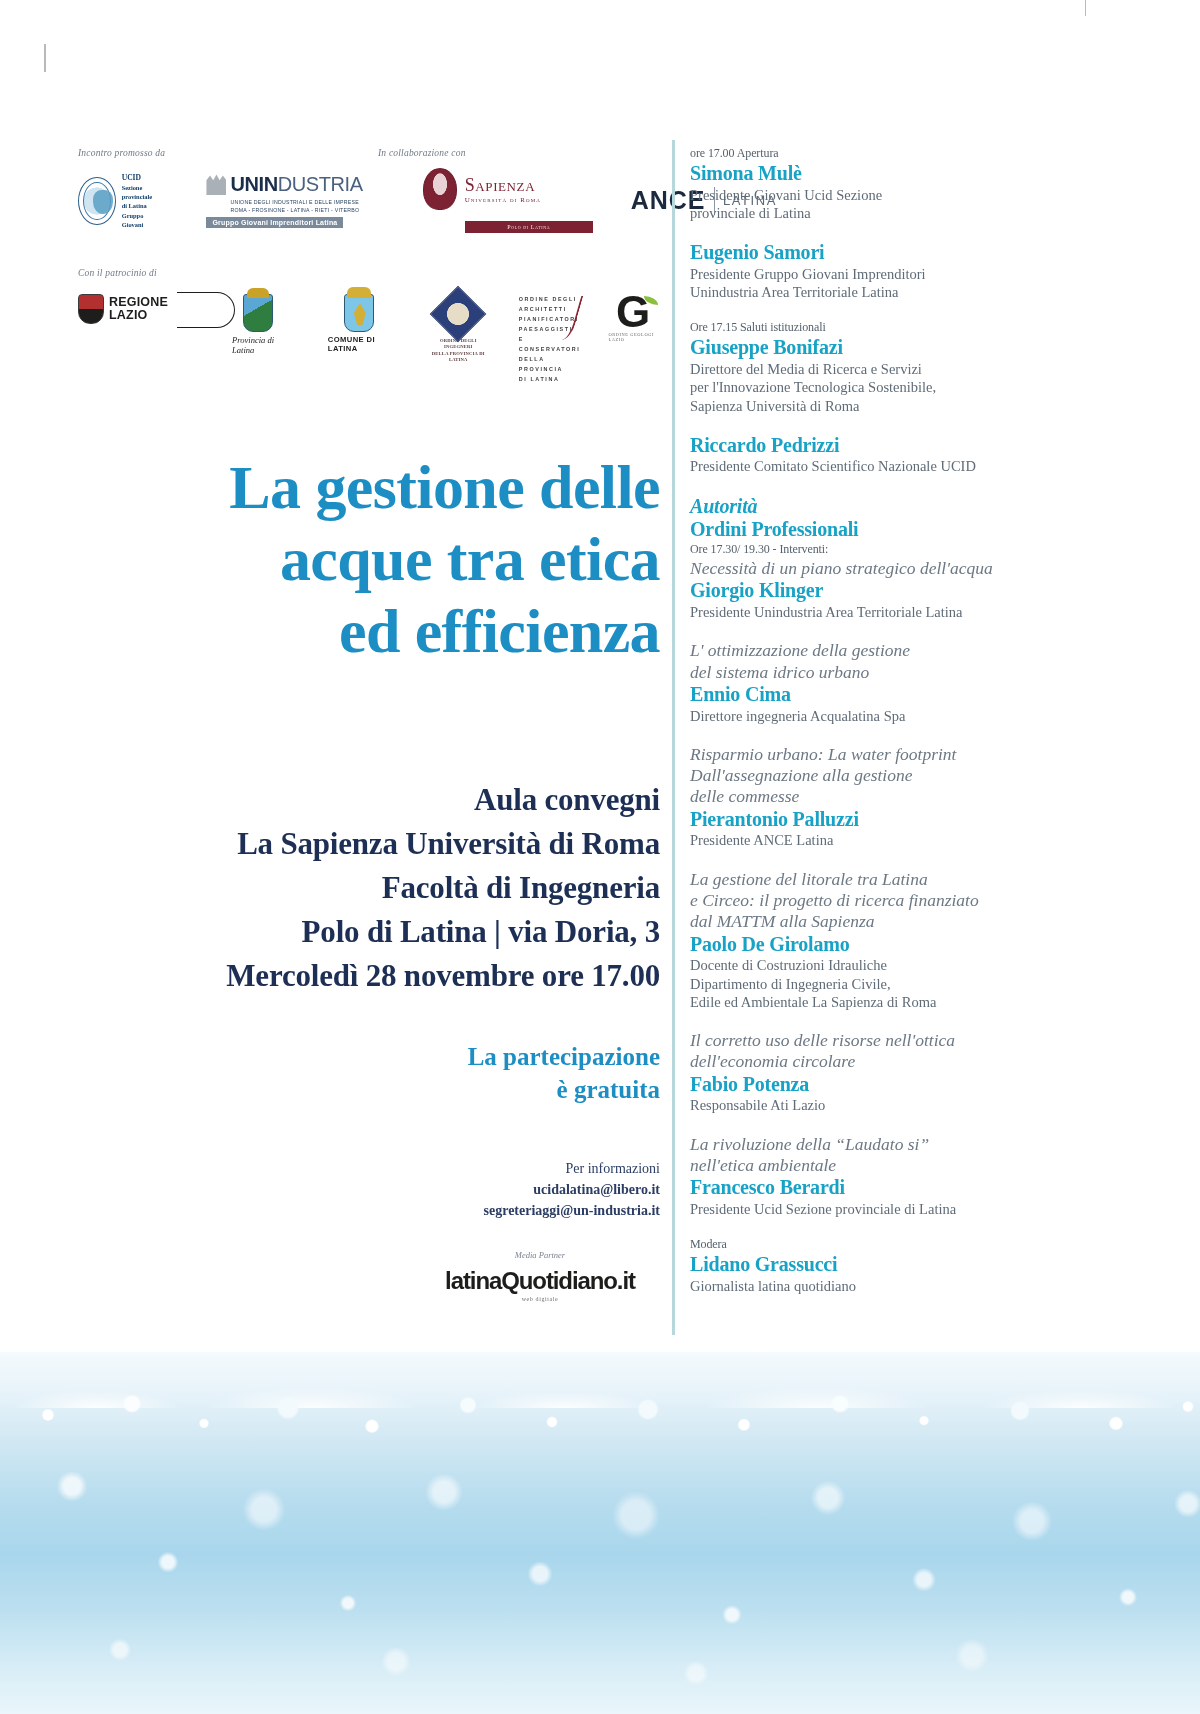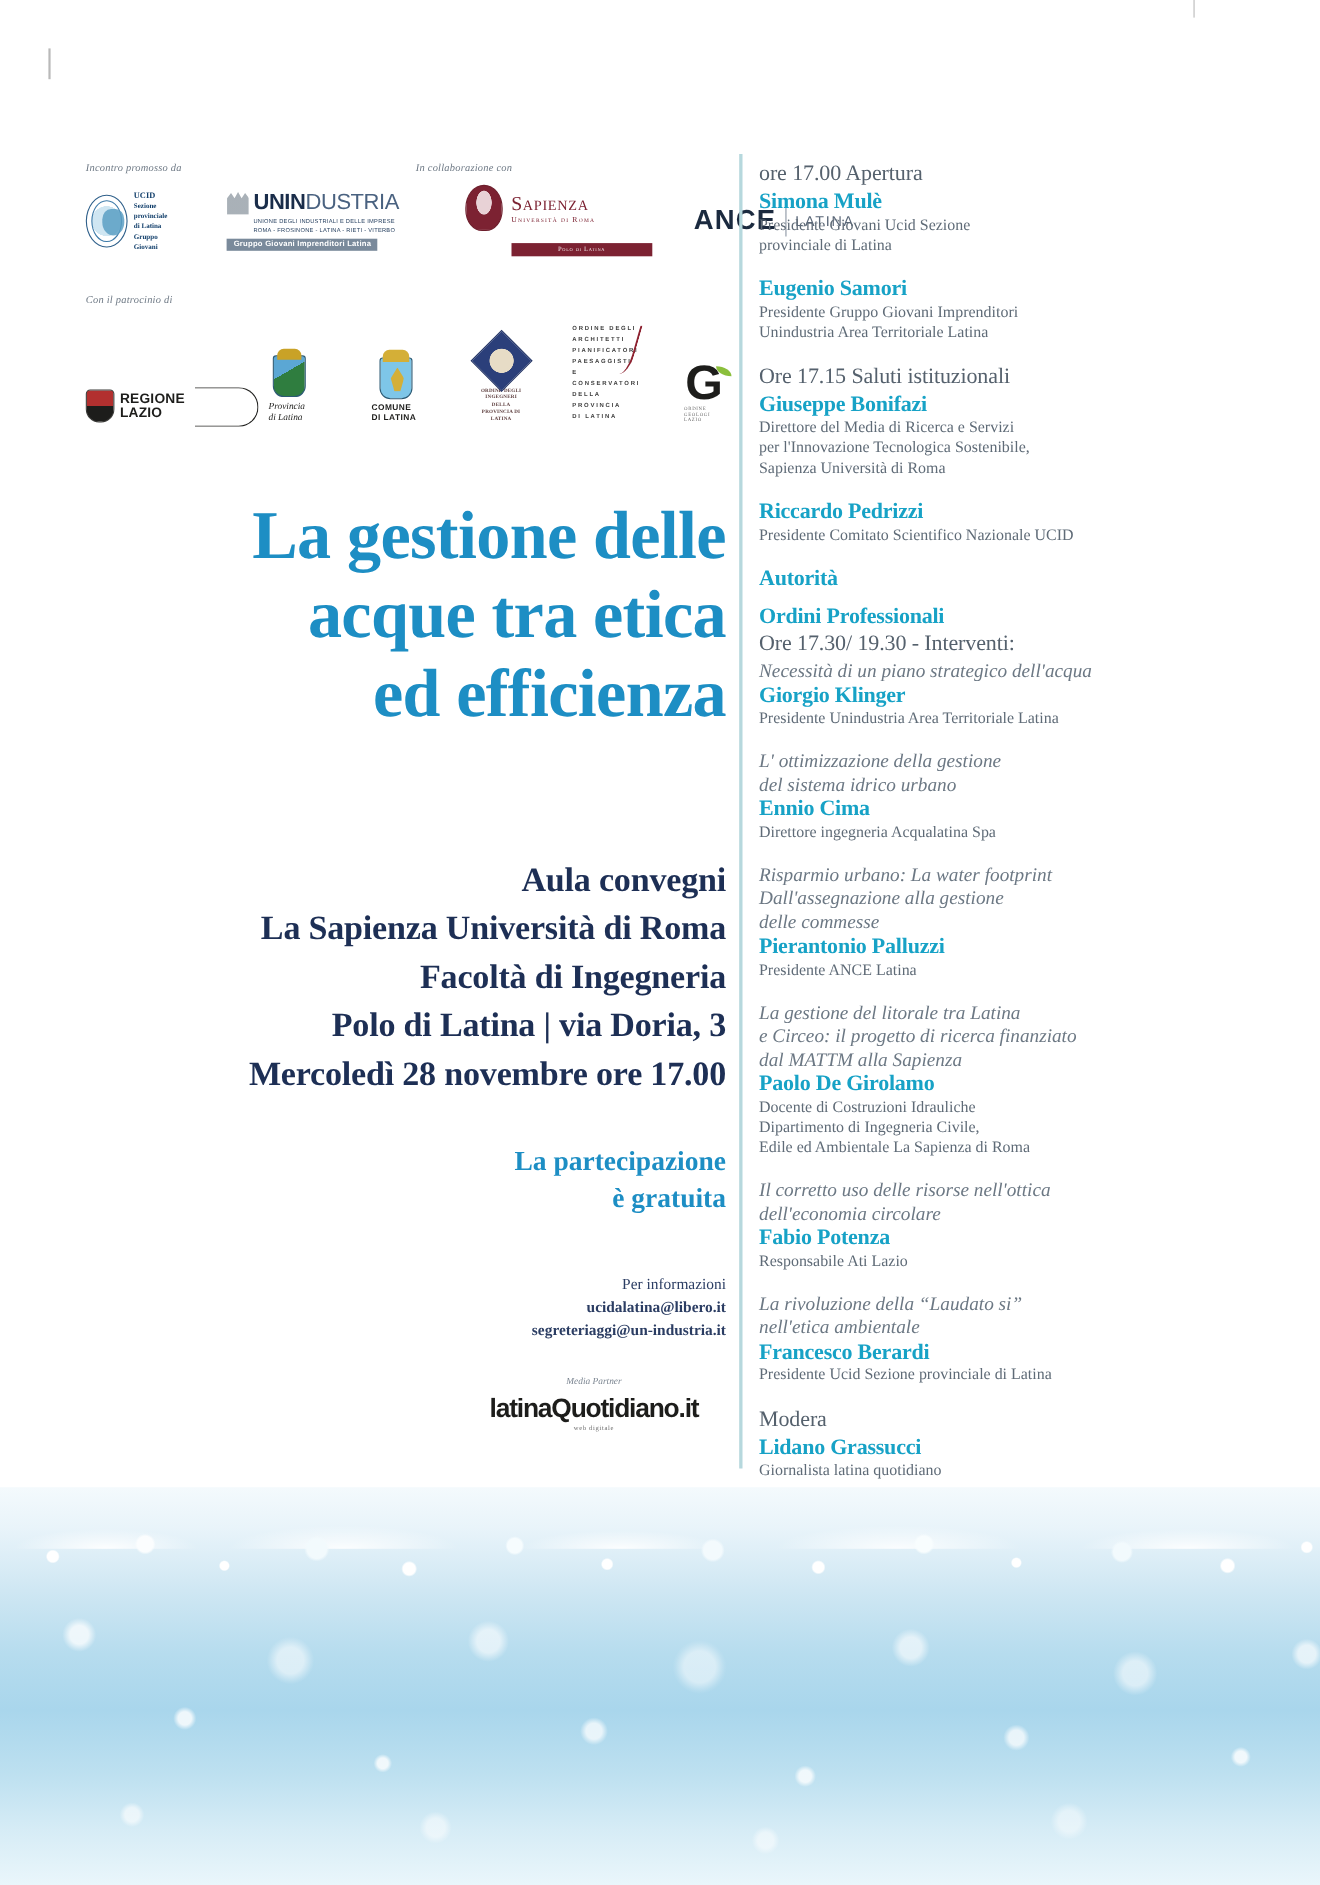--- a/index.html
+++ b/index.html
@@ -105,21 +105,21 @@
     color: #6f7a86;
     letter-spacing: .2px;
   }
 
   #promo-row { position: absolute; left: 78px; top: 148px; width: 580px; }
   #promo-row .label-line { display: flex; }
   #promo-row .lbl-a { width: 300px; }
   #logos-promo { display: flex; align-items: center; gap: 0; margin-top: 10px; }
 
   #patro-block { position: absolute; left: 78px; top: 268px; width: 580px; }
-  #logos-patro { display: flex; align-items: flex-end; gap: 22px; margin-top: 16px; }
+  #logos-patro { display: flex; align-items: flex-start; gap: 10px; margin-top: 16px; }
 
   .logo { display: flex; align-items: center; }
 
   
   #logo-ucid { gap: 6px; }
   #logo-ucid .seal {
     width: 48px; height: 48px; border-radius: 50%;
     border: 1.4px solid #2e5f8a;
     background:
       radial-gradient(circle at 50% 50%, #cfe6f2 0 46%, #ffffff 47% 100%);
@@ -329,21 +329,21 @@
   
   #program {
     position: absolute; left: 690px; top: 146px;
     width: 420px;
     color: #5f6b77;
     font-size: 15px;
     line-height: 1.26;
   }
   .prog-group { margin-bottom: 19px; }
   .prog-time {
-    font-size: 20px;
+    font-size: 12px;
     color: #55616d;
     letter-spacing: -.1px;
     margin-bottom: 1px;
   }
   .prog-talk {
     font-style: italic;
     font-size: 17.5px;
     color: #6c7884;
     line-height: 1.22;
   }
@@ -525,21 +525,21 @@
         <div class="prog-time">Ore 17.15 Saluti istituzionali</div>
         <div class="prog-name">Giuseppe Bonifazi</div>
         <div class="prog-role">Direttore del Media di Ricerca e Servizi</div>
         <div class="prog-role">per l'Innovazione Tecnologica Sostenibile,</div>
         <div class="prog-role">Sapienza Università di Roma</div>
       </div>
       <div class="prog-group">
         <div class="prog-name">Riccardo Pedrizzi</div>
         <div class="prog-role">Presidente Comitato Scientifico Nazionale UCID</div>
       </div>
-      <div class="prog-group" style="margin-bottom: 11px;">
+      <div class="prog-group" style="margin-bottom: 0px; font-style: italic;">
         <div class="prog-name">Autorità</div>
       </div>
       <div class="prog-group" style="margin-bottom: 0px;">
         <div class="prog-name">Ordini Professionali</div>
       </div>
       <div class="prog-group">
         <div class="prog-time">Ore 17.30/ 19.30 - Interventi:</div>
         <div class="prog-talk">Necessità di un piano strategico dell'acqua</div>
         <div class="prog-name">Giorgio Klinger</div>
         <div class="prog-role">Presidente Unindustria Area Territoriale Latina</div>

